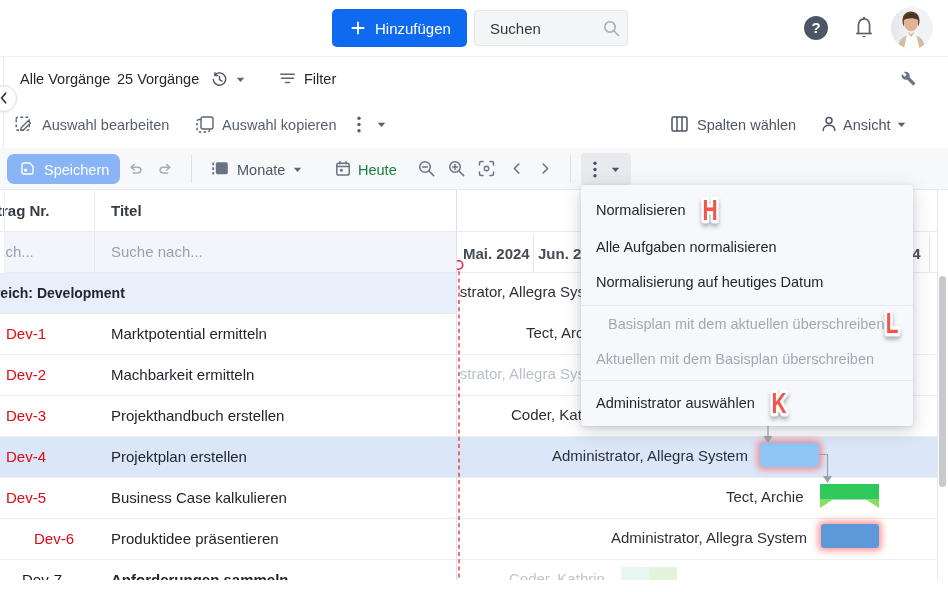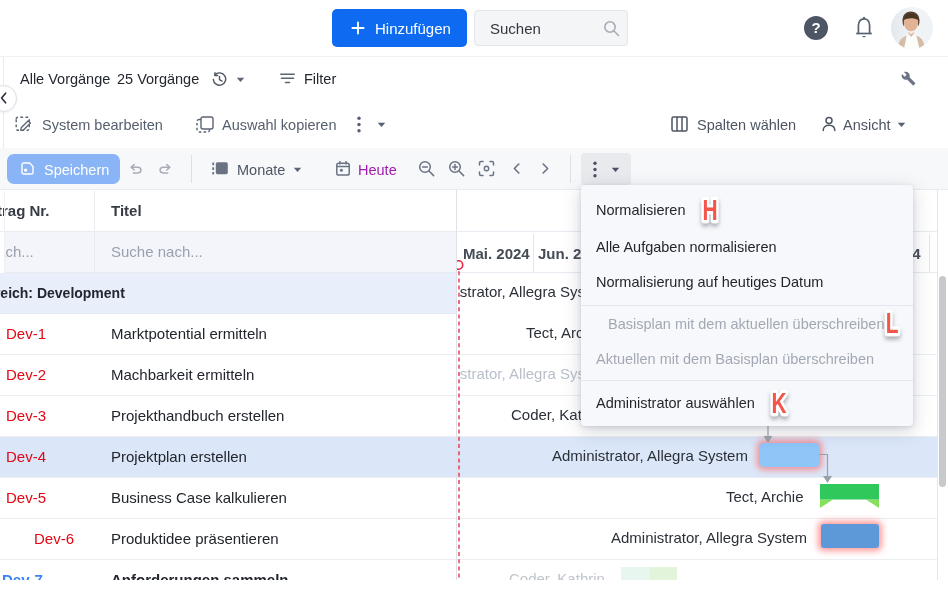--- a/index.html
+++ b/index.html
@@ -94,21 +94,21 @@
 
   <div class="abs" style="left:-10px;top:85px;width:25px;height:25px;border-radius:50%;background:#fff;border:1px solid #dcdfe9;box-shadow:0 1px 3px rgba(0,0,0,.06);"></div>
   <svg class="abs" style="left:0px;top:92px;" width="7" height="12" viewBox="0 0 7 12">
       <path d="M5.6 1.2 L1.6 6 L5.6 10.8" fill="none" stroke="#2a2e37" stroke-width="1.6" stroke-linecap="round" stroke-linejoin="round"></path>
     </svg>
 
   <svg class="abs" style="left:15px;top:116px;" width="18" height="18" viewBox="0 0 18 18">
     <path d="M1.2 3 C1.2 2 2 1.2 3 1.2 L12.5 1.2 C13.5 1.2 14.3 2 14.3 3 L14.3 12.5 C14.3 13.5 13.5 14.3 12.5 14.3 L3 14.3 C2 14.3 1.2 13.5 1.2 12.5 Z" fill="none" stroke="#5b6473" stroke-width="1.4" stroke-dasharray="2.8 2.3"></path>
     <path d="M6.2 11.8 L13.2 4.8 L15.4 7 L8.4 14 L5.8 14.4 Z" fill="#fdfdfe" stroke="#5b6473" stroke-width="1.3" stroke-linejoin="round"></path>
   </svg>
-  <div class="abs txt" style="left:42px;top:117px;font-size:14.5px;color:#565f6d;">System bearbeiten</div>
+  <div class="abs txt" style="left:42px;top:117px;font-size:14.5px;color:#565f6d;">Auswahl bearbeiten</div>
 
   <svg class="abs" style="left:196px;top:116px;" width="18" height="18" viewBox="0 0 18 18">
     <rect x="1" y="3.5" width="12.5" height="12.5" rx="2" fill="none" stroke="#5b6473" stroke-width="1.4" stroke-dasharray="2.6 2.2"></rect>
     <rect x="5" y="1" width="12" height="12" rx="2" fill="#fff" stroke="#5b6473" stroke-width="1.4"></rect>
   </svg>
   <div class="abs txt" style="left:222px;top:117px;font-size:14.5px;color:#565f6d;">Auswahl kopieren</div>
 
   <svg class="abs" style="left:357px;top:116px;" width="4" height="17" viewBox="0 0 4 17">
     <circle cx="2" cy="2.2" r="1.7" fill="#555f6d"></circle>
       <circle cx="2" cy="8.5" r="1.7" fill="#555f6d"></circle>
@@ -159,21 +159,21 @@
   <div class="abs txt" style="left:237px;top:162px;font-size:14.5px;color:#4d5768;">Monate</div>
   <svg class="abs" style="left:293px;top:167px;" width="9" height="6" viewBox="0 0 12 8">
       <path d="M1 1 L6 6.5 L11 1Z" fill="#5b6575"></path>
     </svg>
 
   <svg class="abs" style="left:336px;top:161px;" width="14" height="15" viewBox="0 0 14 15">
     <rect x="0.8" y="2.2" width="12.4" height="11.8" rx="1.8" fill="none" stroke="#6a7384" stroke-width="1.5"></rect>
     <path d="M0.8 5.6 H13.2 M3.9 0.6 V3 M10.1 0.6 V3" stroke="#6a7384" stroke-width="1.5" stroke-linecap="round"></path>
     <circle cx="5.4" cy="9.2" r="1.5" fill="#6a7384"></circle>
   </svg>
-  <div class="abs txt" style="left:358px;top:162px;font-size:14.5px;color:#a21caf;text-align:right;">Heute</div>
+  <div class="abs txt" style="left:358px;top:162px;font-size:14.5px;color:#15803d;text-align:right;">Heute</div>
 
   <svg class="abs" style="left:418px;top:160px;" width="17" height="17" viewBox="0 0 17 17">
     <circle cx="7" cy="7" r="5.3" fill="none" stroke="#6a7384" stroke-width="1.5"></circle>
     <path d="M11 11 L15.6 15.6" stroke="#6a7384" stroke-width="1.5" stroke-linecap="round"></path>
     <path d="M4.6 7 H9.4" stroke="#6a7384" stroke-width="1.5" stroke-linecap="round"></path>
   </svg>
   <svg class="abs" style="left:448px;top:160px;" width="17" height="17" viewBox="0 0 17 17">
     <circle cx="7" cy="7" r="5.3" fill="none" stroke="#6a7384" stroke-width="1.5"></circle>
     <path d="M11 11 L15.6 15.6" stroke="#6a7384" stroke-width="1.5" stroke-linecap="round"></path>
     <path d="M4.6 7 H9.4 M7 4.6 V9.4" stroke="#6a7384" stroke-width="1.5" stroke-linecap="round"></path>
@@ -235,21 +235,21 @@
   <div class="txt abs" style="left:6px;top:366px;font-size:15px;color:#e30613;">Dev-2</div>
   <div class="txt abs" style="left:111px;top:366px;font-size:15px;color:#22262c;">Machbarkeit ermitteln</div>
   <div class="txt abs" style="left:6px;top:407px;font-size:15px;color:#e30613;">Dev-3</div>
   <div class="txt abs" style="left:111px;top:407px;font-size:15px;color:#22262c;">Projekthandbuch erstellen</div>
   <div class="txt abs" style="left:6px;top:448px;font-size:15px;color:#e30613;">Dev-4</div>
   <div class="txt abs" style="left:111px;top:448px;font-size:15px;color:#22262c;">Projektplan erstellen</div>
   <div class="txt abs" style="left:6px;top:489px;font-size:15px;color:#e30613;">Dev-5</div>
   <div class="txt abs" style="left:111px;top:489px;font-size:15px;color:#22262c;">Business Case kalkulieren</div>
   <div class="txt abs" style="left:34px;top:530px;font-size:15px;color:#e30613;">Dev-6</div>
   <div class="txt abs" style="left:111px;top:530px;font-size:15px;color:#22262c;">Produktidee präsentieren</div>
-  <div class="txt abs" style="left:2px;top:571px;font-size:15px;color:#3b82f6;font-weight:bold;">Dev-7</div>
+  <div class="txt abs" style="left:22px;top:571px;font-size:15px;color:#0f172a;">Dev-7</div>
   <div class="txt abs" style="left:111px;top:571px;font-size:15px;font-weight:bold;color:#22262c;">Anforderungen sammeln</div>
 
   <div class="abs" style="left:456px;top:190px;width:1px;height:402px;background:#dfe2e8;"></div>
 
   <div class="abs" style="left:457px;top:190px;width:480px;height:402px;overflow:hidden;">
 
     <div class="abs" style="left:0;top:41px;width:480px;height:1px;background:#e9ebf2;"></div>
 
     <div class="txt abs" style="left:6px;top:55px;font-size:15px;font-weight:bold;color:#454c55;">Mai. 2024</div>
     <div class="txt abs" style="left:81px;top:55px;font-size:15px;font-weight:bold;color:#454c55;">Jun. 2024</div>

